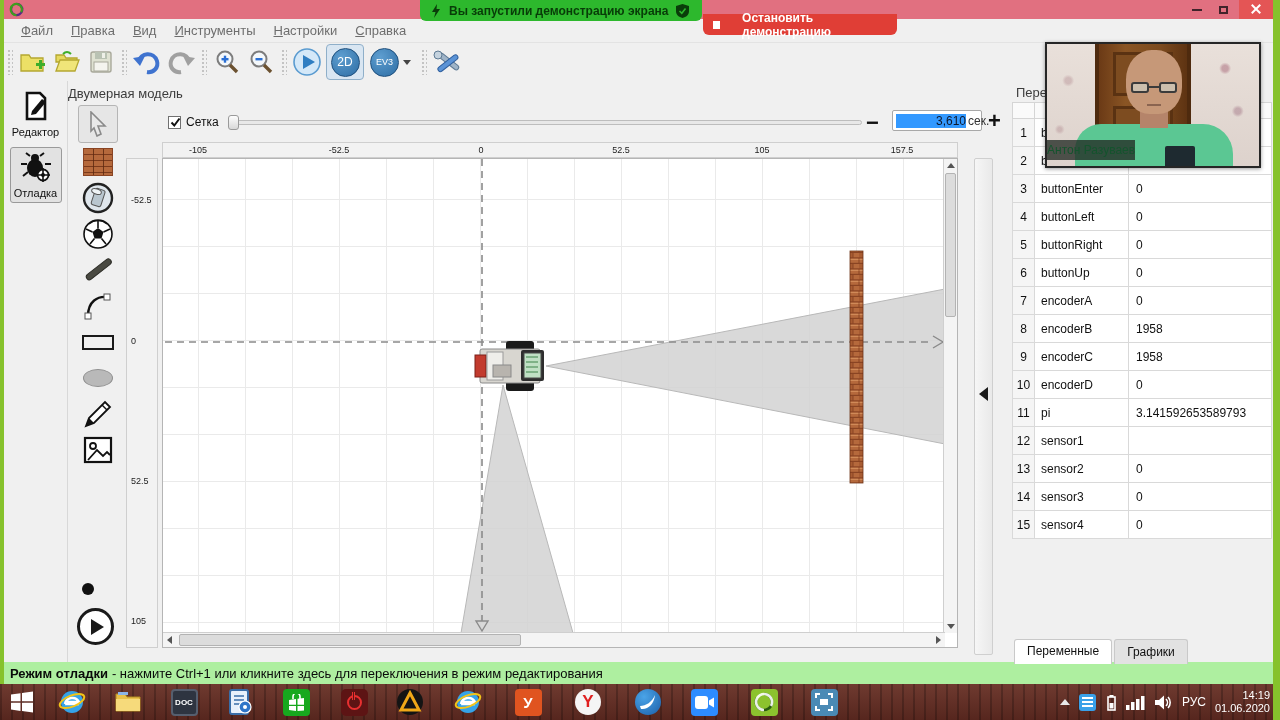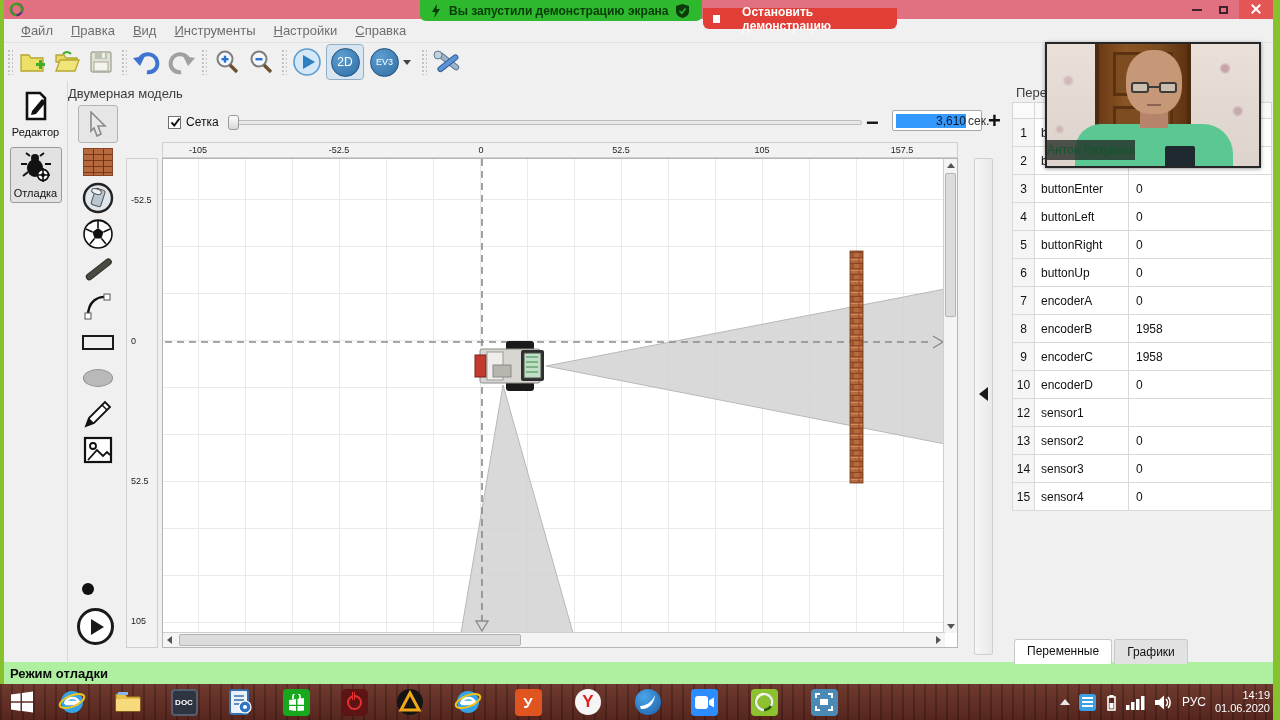--- a/index.html
+++ b/index.html
@@ -18,21 +18,21 @@
   #btn-min .bar { width:10px; height:2px; background:#41232b; }
   #btn-max .box { width:9px; height:8px; border:2px solid #41232b; }
   #btn-close { background:#e45555; width:34px; height:19px; top:0; }
   #btn-close .x1,#btn-close .x2 { position:absolute; width:12px; height:2px; background:#fff; left:11px; top:8px;}
   #btn-close .x1 { transform:rotate(45deg);} #btn-close .x2 { transform:rotate(-45deg);}
 
   
   #share-banner { left:420px; top:0; height:21px; width:282px; background:#2db82d; border-radius:0 0 6px 6px;
     display:flex; align-items:center; gap:7px; padding:0 10px; z-index:35; }
   #share-banner .txt { color:#083c08; font-size:12px; font-weight:bold; }
-  #stop-share { left:703px; top:8px; height:21px; width:194px; background:#e03e36; border-radius:0 0 6px 6px;
+  #stop-share { left:703px; top:14px; height:21px; width:194px; background:#e03e36; border-radius:0 0 6px 6px;
     display:flex; align-items:center; gap:22px; padding:0 10px; z-index:35; }
   #stop-share .sq { width:8px; height:8px; background:#fff; }
   #stop-share .txt { color:#fff; font-size:12px; font-weight:bold; }
 
   
   #menubar { left:4px; top:19px; width:1269px; height:24px; background:#f0f0f0; display:flex; align-items:center; gap:0; padding-left:8px; border-bottom:1px solid #e3e3e3;}
   .menu-item { display:inline-block; color:#6e6e6e; font-size:13px; padding:3px 9px; }
   .menu-item::first-letter { text-decoration:underline; }
 
   
@@ -526,20 +526,25 @@
         <div class="c0">9</div>
         <div class="c1">encoderC</div>
         <div class="c2">1958</div>
       </div>
       <div class="vrow">
         <div class="c0">10</div>
         <div class="c1">encoderD</div>
         <div class="c2">0</div>
       </div>
       <div class="vrow">
+        <div class="c0">11</div>
+        <div class="c1">pi</div>
+        <div class="c2">3.141592653589793</div>
+      </div>
+      <div class="vrow">
         <div class="c0">12</div>
         <div class="c1">sensor1</div>
       </div>
       <div class="vrow">
         <div class="c0">13</div>
         <div class="c1">sensor2</div>
         <div class="c2">0</div>
       </div>
       <div class="vrow">
         <div class="c0">14</div>
@@ -572,20 +577,21 @@
     <div class="lens l"></div>
       <div class="lens r"></div>
       <div class="bridge"></div>
   </div>
   <div id="cam-mouth"></div>
   <div id="cam-name">Антон Разуваев</div>
 </div>
 
 <div id="statusbar" class="abs">
   <span class="b">Режим отладки</span>
+  <span>- нажмите Ctrl+1 или кликните здесь для переключения в режим редактирования</span>
 </div>
 
 <div id="taskbar" class="abs">
   <div class="task-icon" style="left:2px">
     <svg width="24" height="24" viewBox="0 0 24 24">
       <path d="M1 4.5 L10.5 3.2 V11.3 H1 Z M12 3 L23 1.5 V11.3 H12 Z M1 12.8 H10.5 V20.9 L1 19.6 Z M12 12.8 H23 V22.6 L12 21 Z" fill="#fff"></path>
     </svg>
   </div>
   <div class="task-icon" style="left:52px">
     <svg width="28" height="28" viewBox="0 0 28 28">

